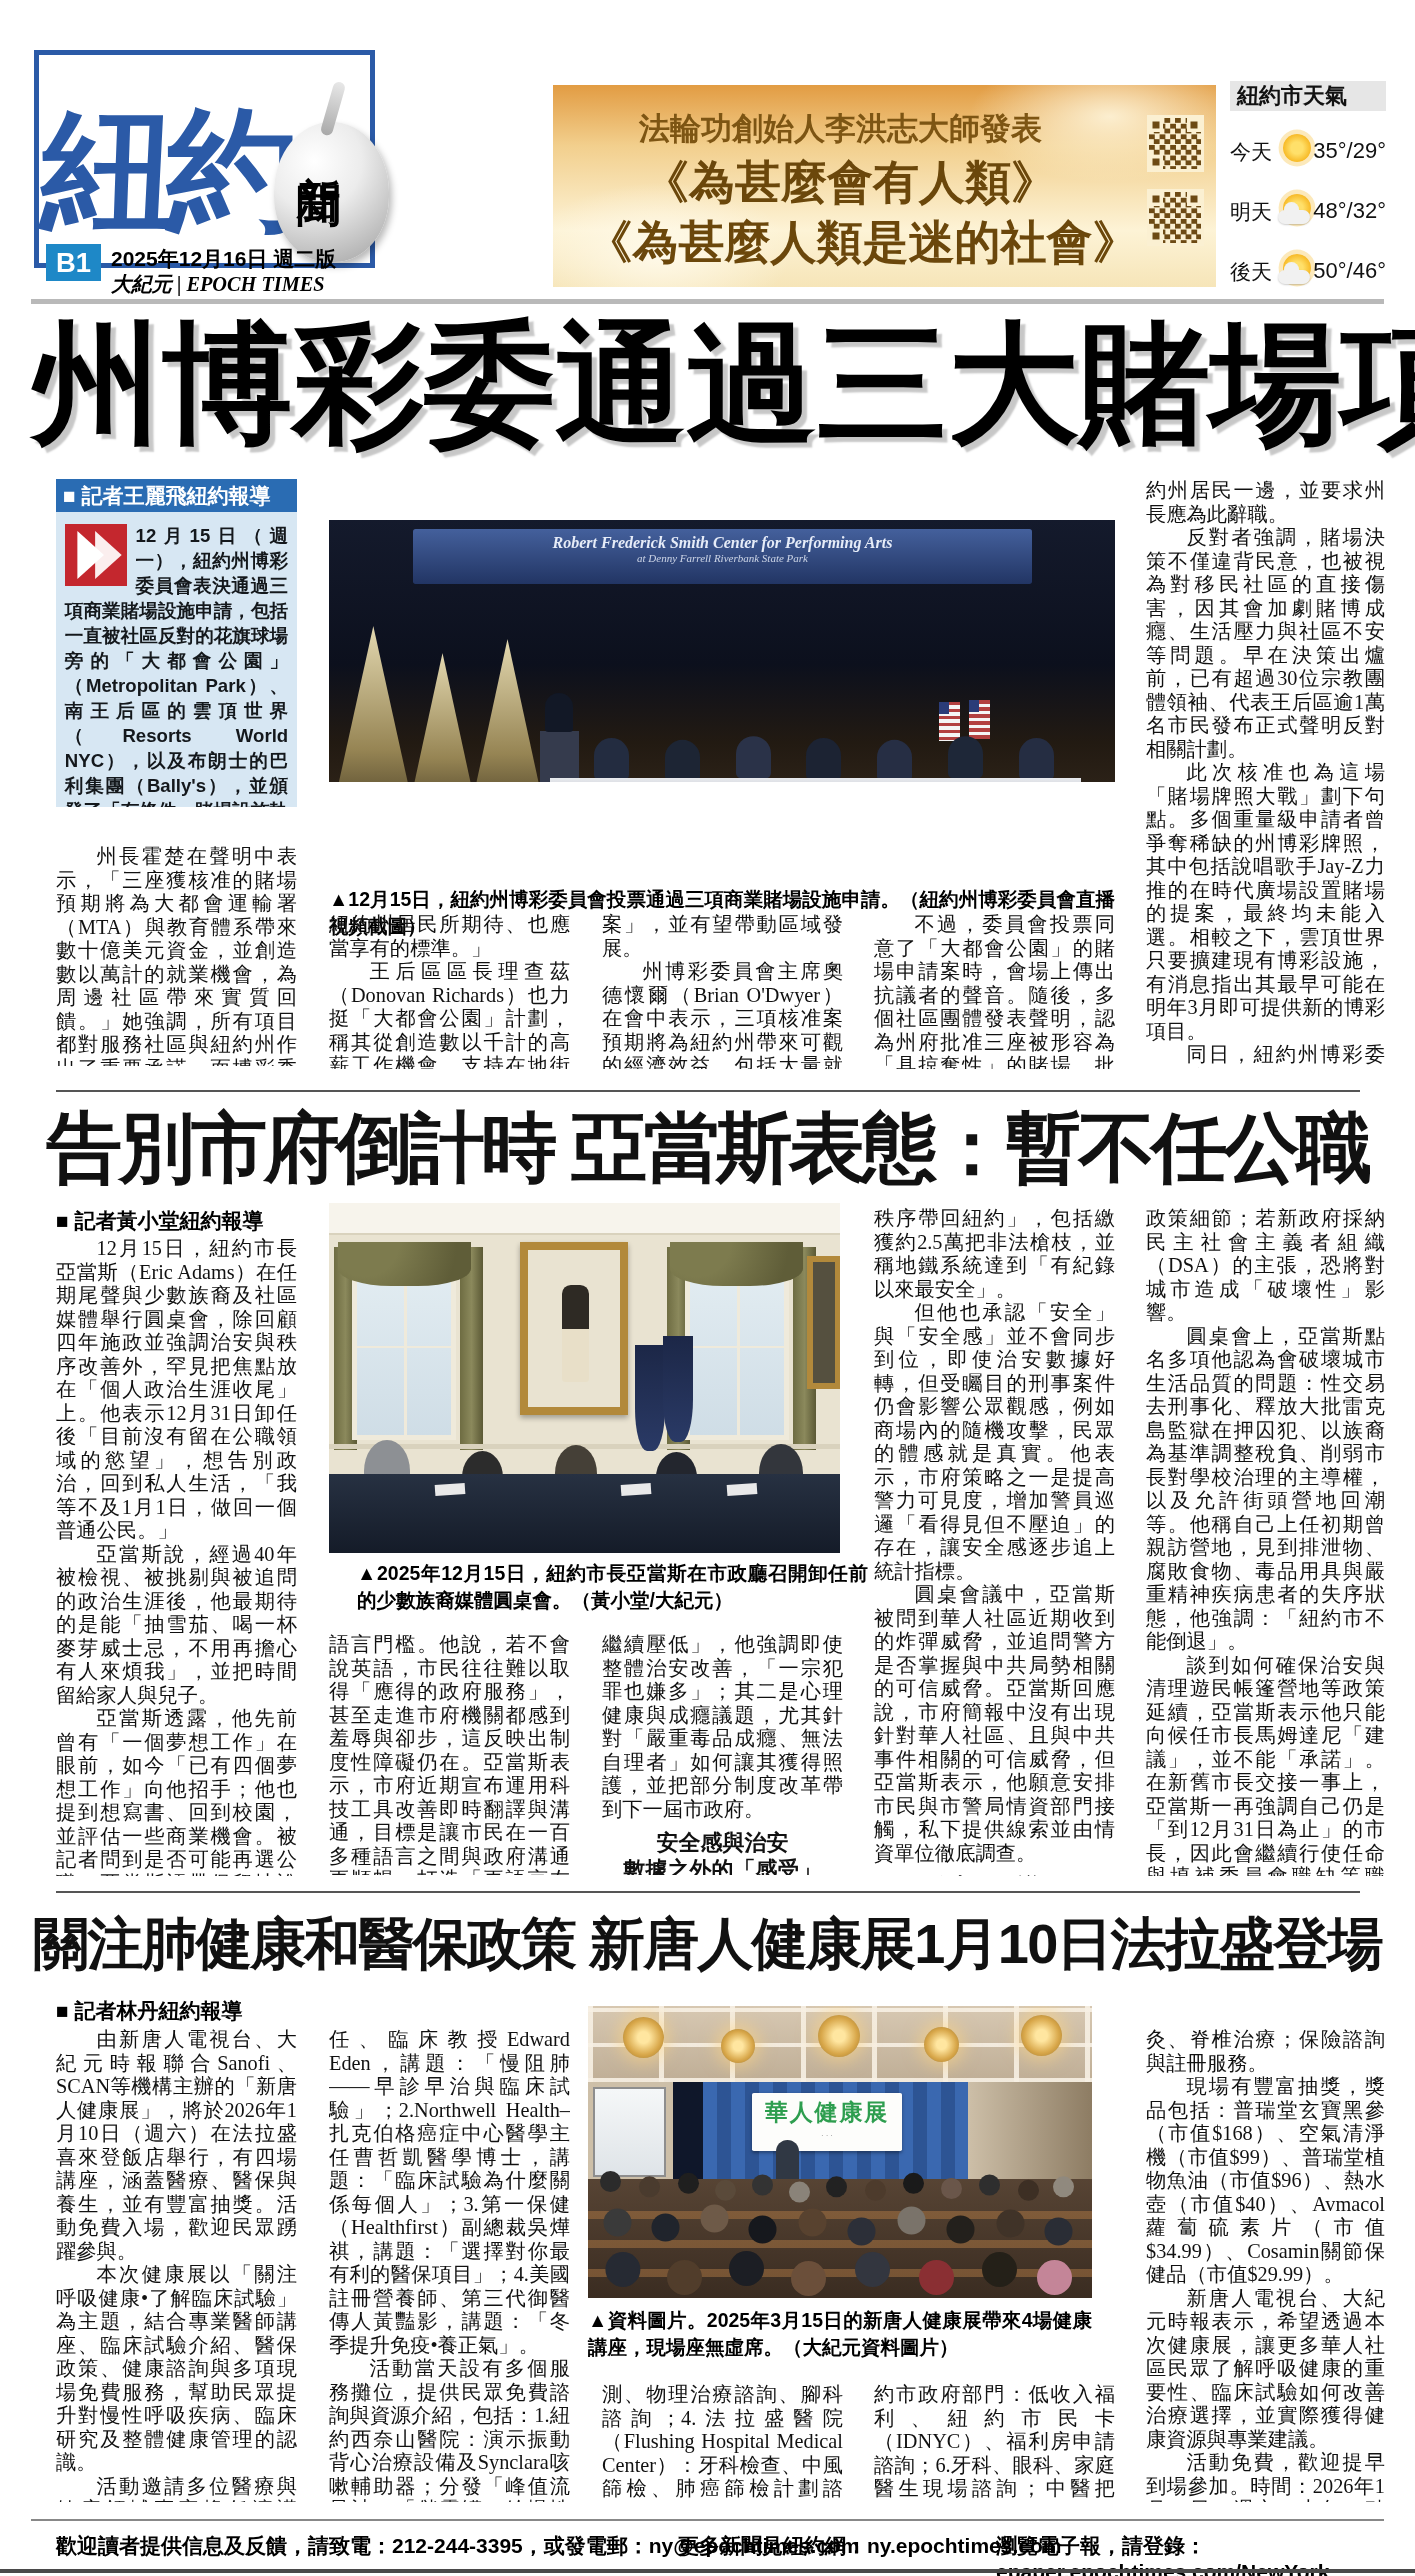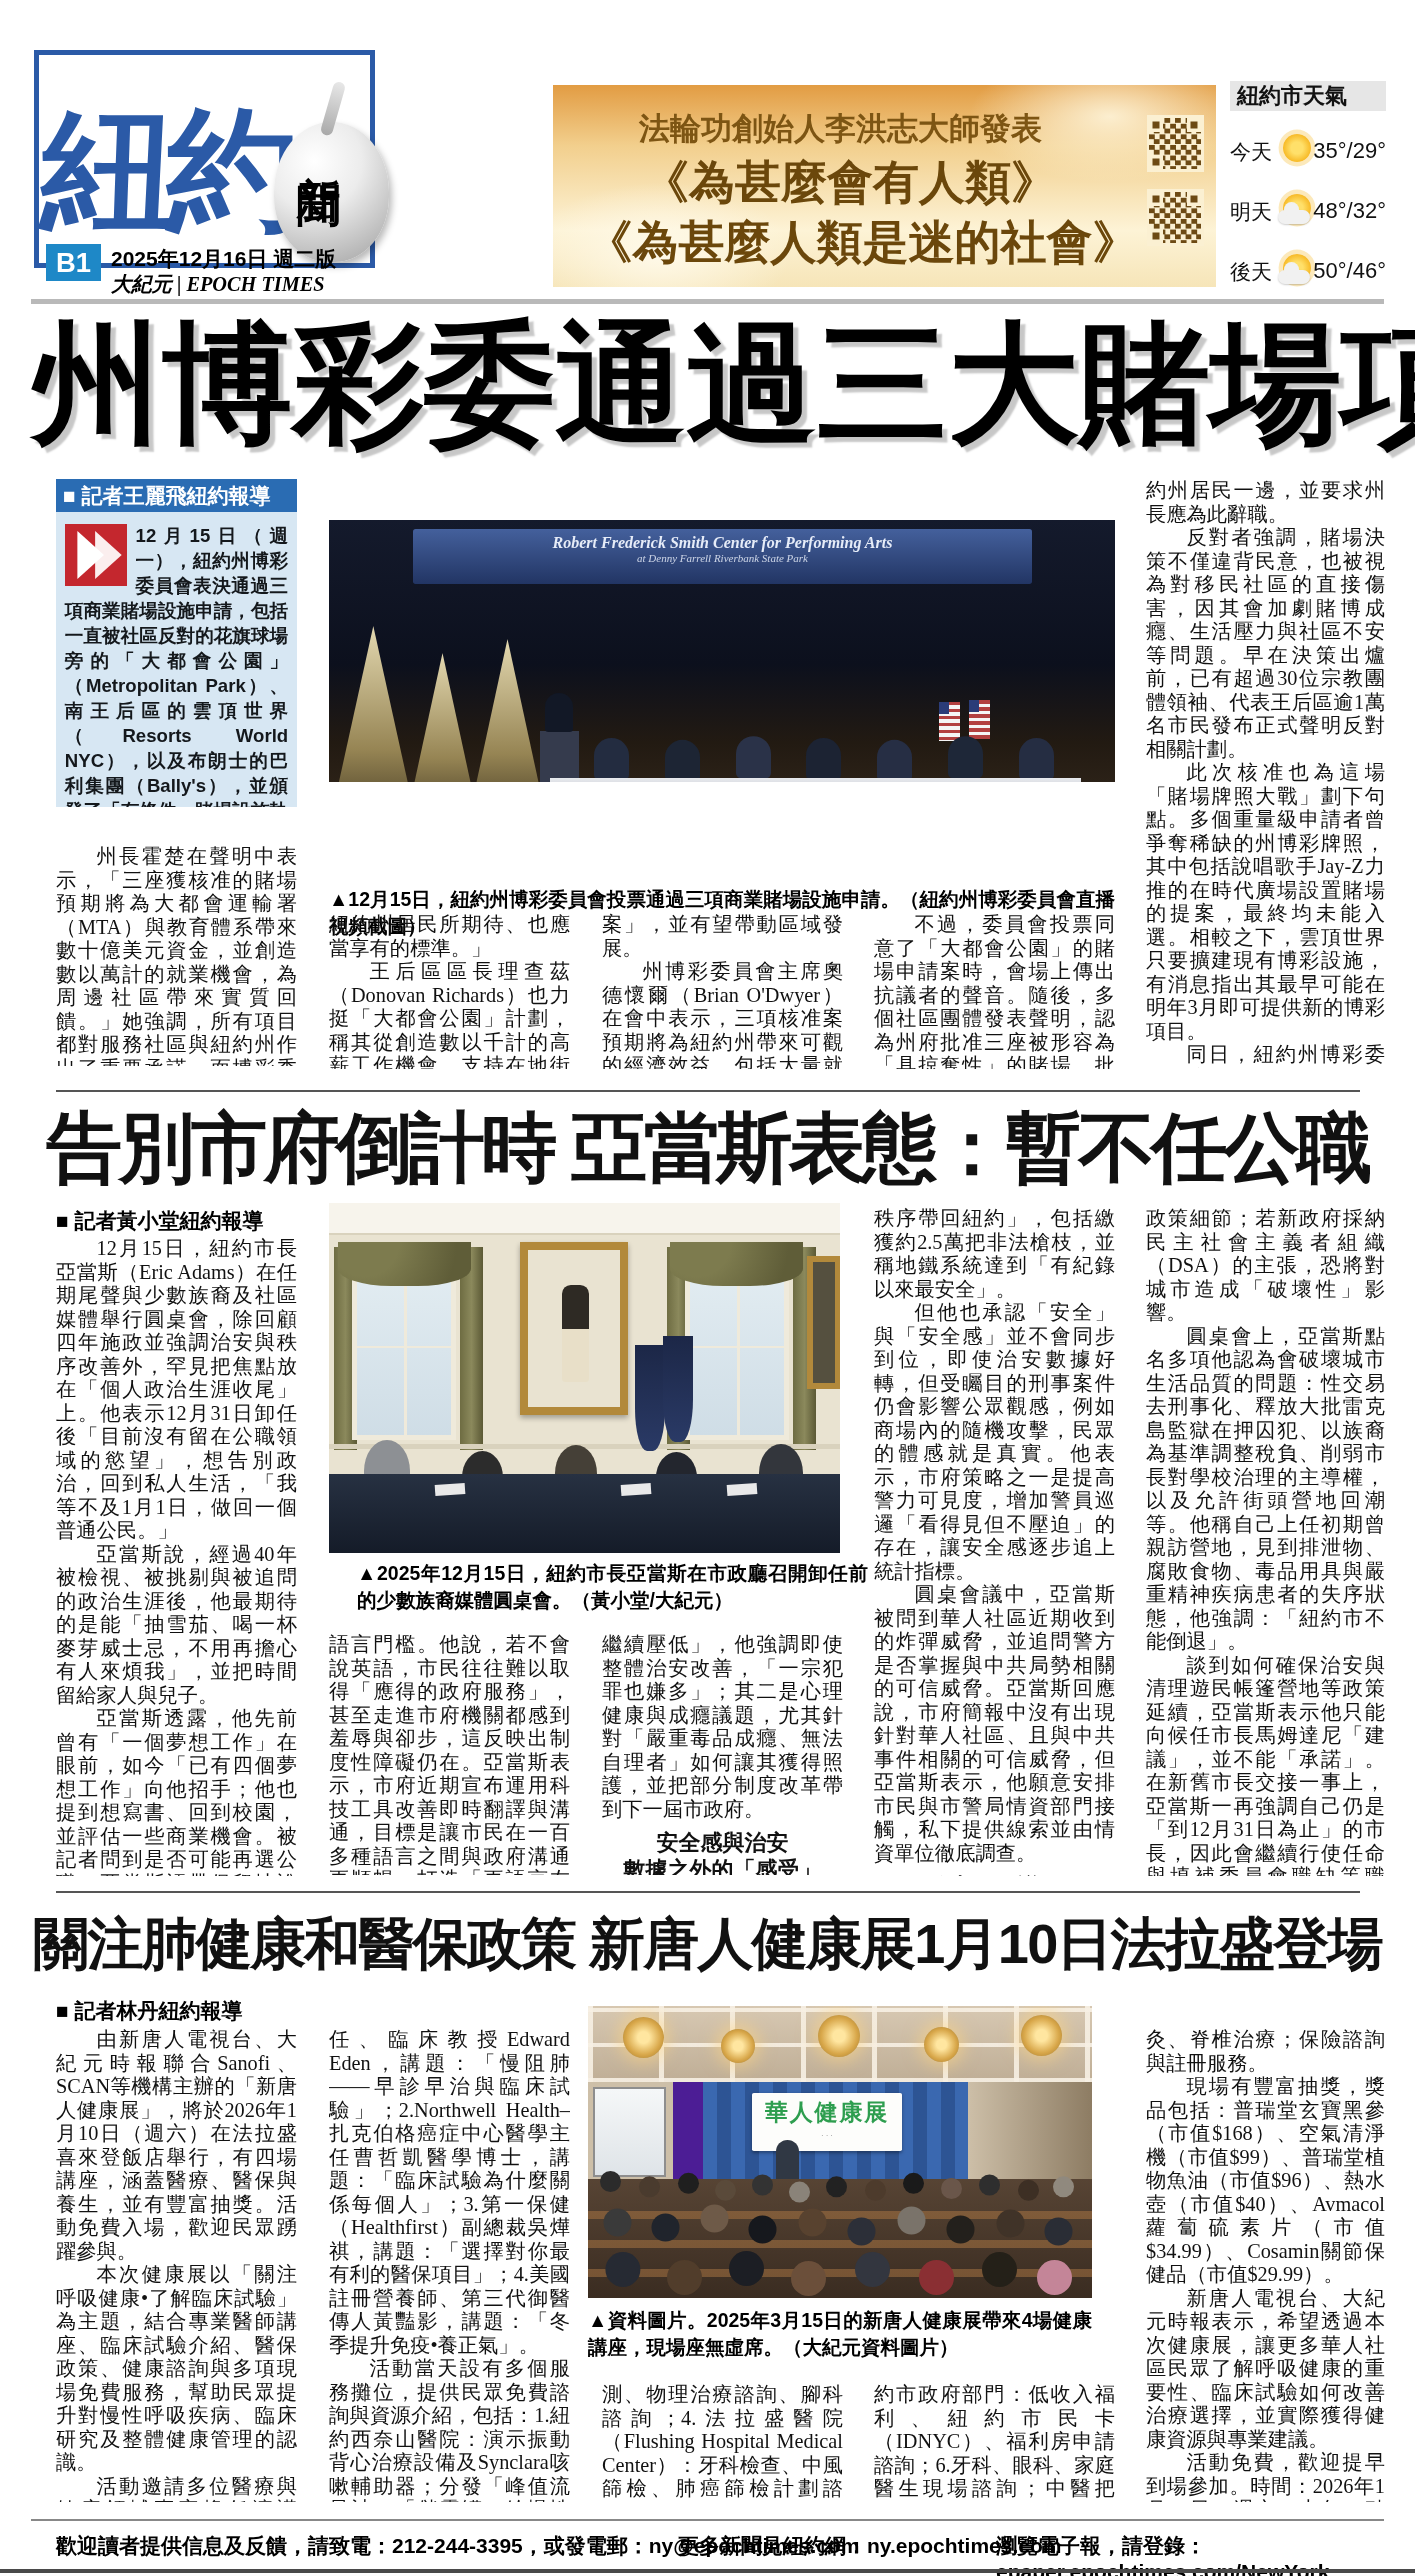--- a/index.html
+++ b/index.html
@@ -155,21 +155,21 @@
   .p2-head{position:absolute;border-radius:50% 50% 30% 30%;}
   #ph1{left:35px;top:237px;width:46px;height:62px;background:#8d9094;}
   #ph2{left:133px;top:248px;width:41px;height:53px;background:#2c2c2c;}
   #ph3{left:226px;top:242px;width:42px;height:57px;background:#454037;}
   #ph4{left:327px;top:249px;width:41px;height:51px;background:#23262e;}
   #ph5{left:430px;top:241px;width:44px;height:58px;background:#33363c;}
   .p2-paper{position:absolute;top:281px;width:30px;height:10.6px;background:#e9e9e9;transform:rotate(-4deg);}
   #pp1{left:106px;} #pp2{left:292px;} #pp3{left:398px;}
 
   
-  #photo3{left:588px;top:2006px;width:504px;height:292px;background:#4c1d95;overflow:hidden;}
+  #photo3{left:588px;top:2006px;width:504px;height:292px;background:#0f172a;overflow:hidden;}
   #p3-ceiling{position:absolute;left:0;top:0;width:504px;height:76px;
      background:
        repeating-linear-gradient(90deg,rgba(247,240,228,.9) 0 5.3px,rgba(247,240,228,0) 5.3px 71px),
        repeating-linear-gradient(0deg,rgba(247,240,228,.9) 0 4.4px,rgba(247,240,228,0) 4.4px 35px),
        linear-gradient(#d7c8b2,#bfae96);}
   .lamp{position:absolute;border-radius:50%;background:radial-gradient(circle,#ffe6a0 20%,#d8a74a 60%,#9a7226 100%);
         box-shadow:0 0 16px 5.3px rgba(255,214,130,.55);}
   #lamp1{left:35px;top:10.6px;width:41px;height:41px;}
   #lamp2{left:133px;top:23px;width:34px;height:34px;}
   #lamp3{left:230px;top:8.8px;width:42px;height:42px;}

